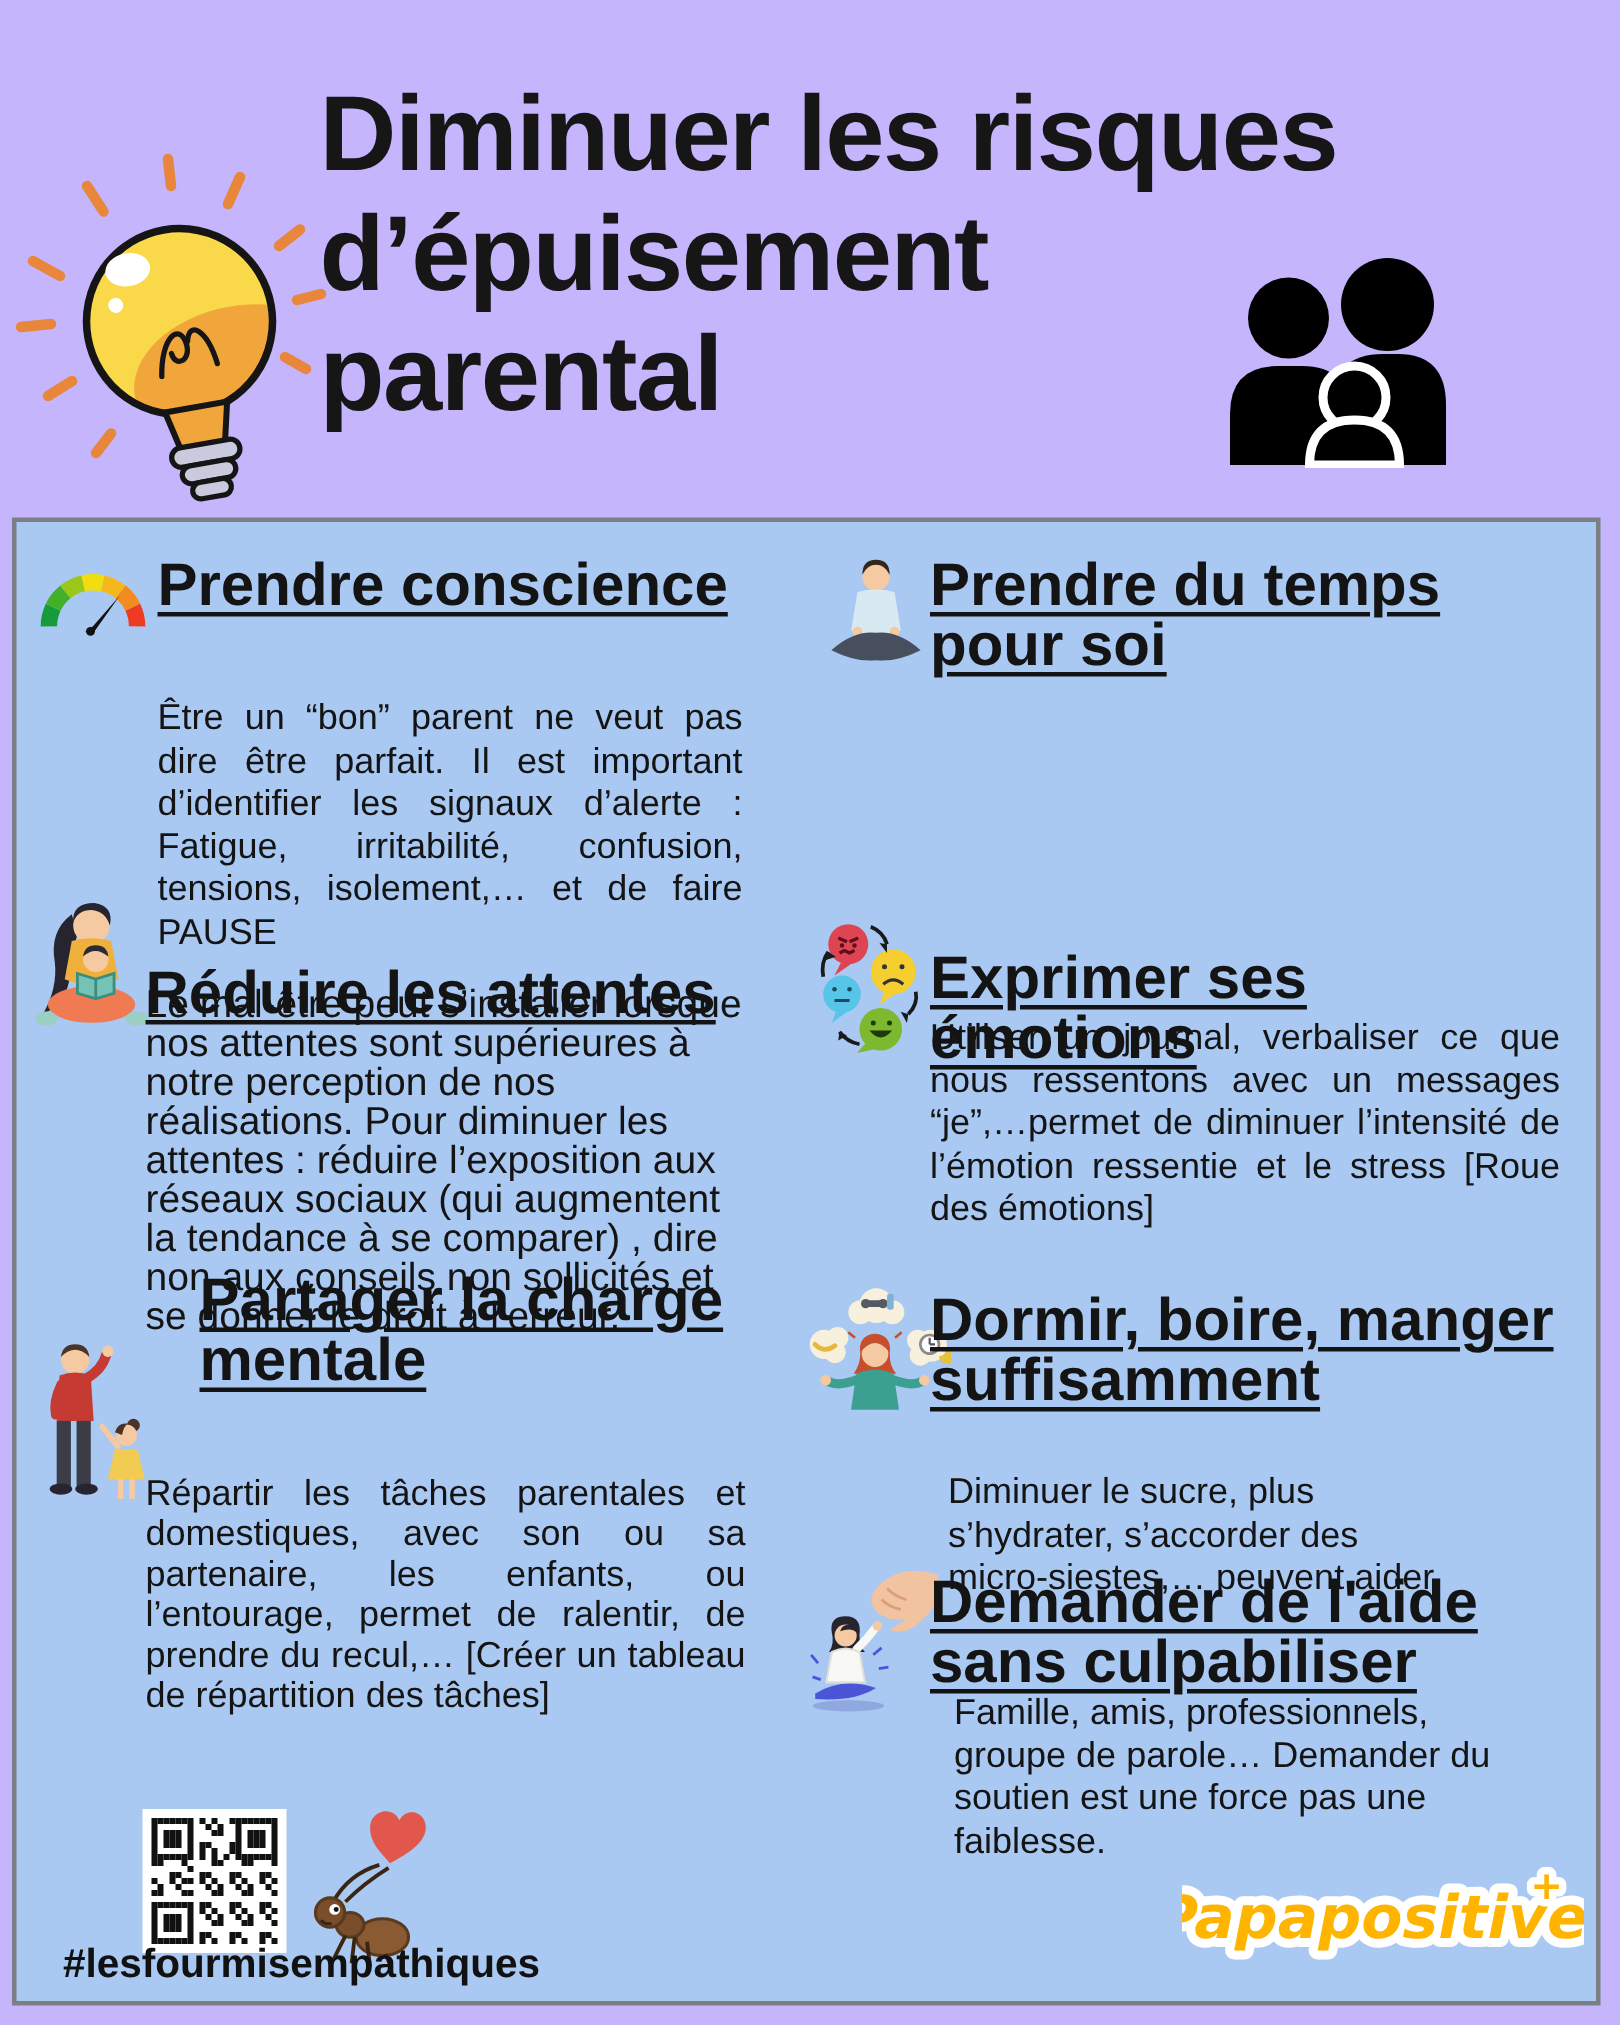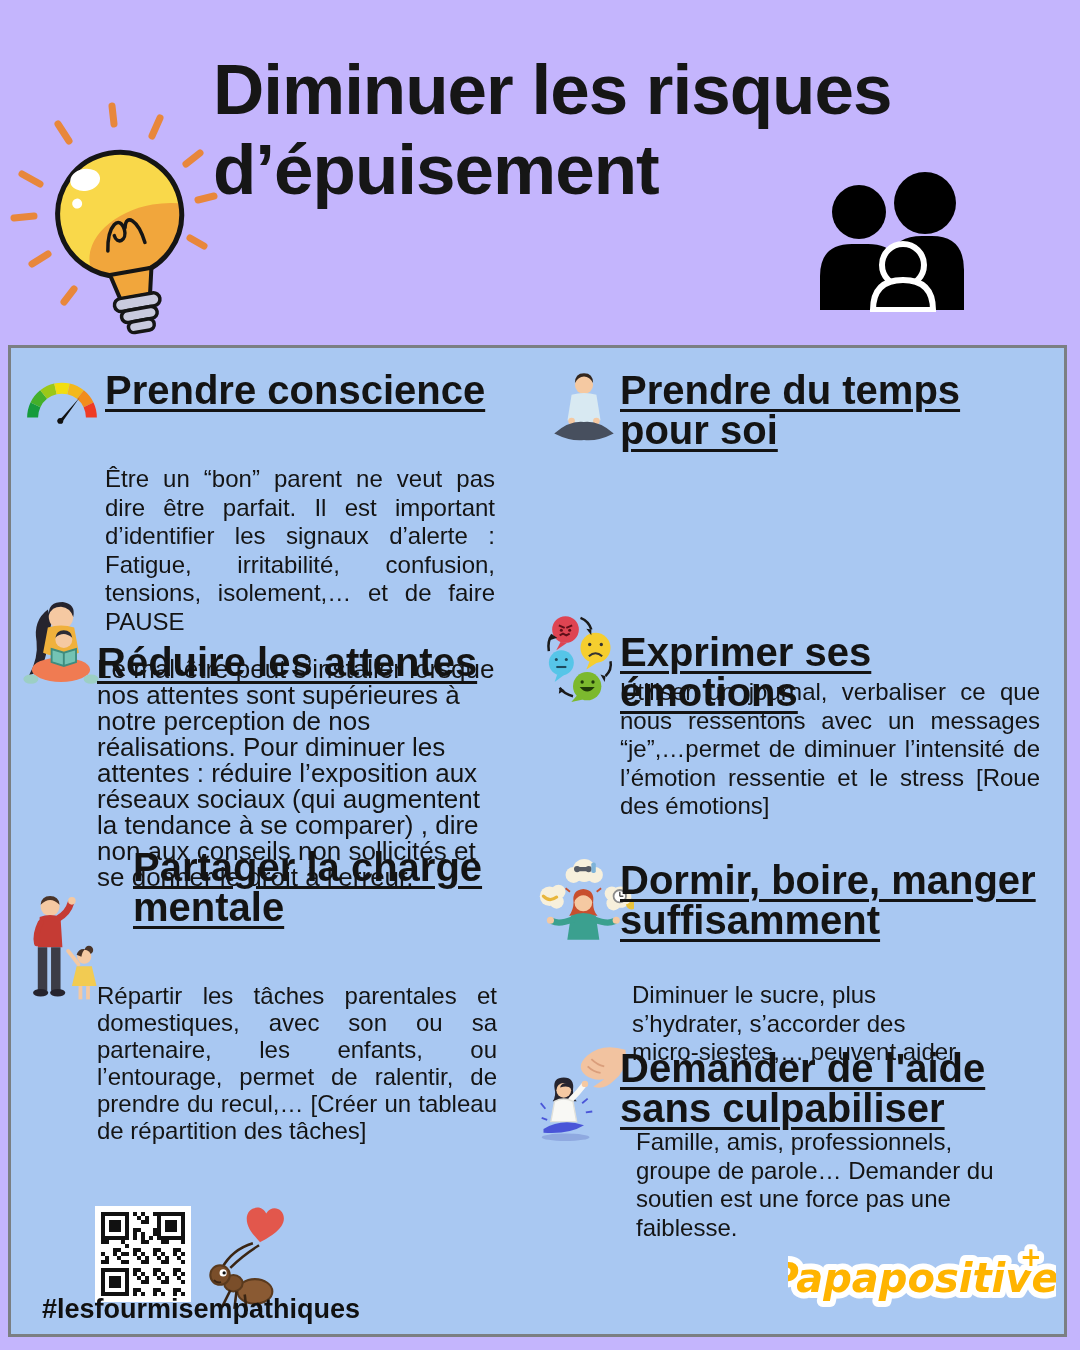--- a/index.html
+++ b/index.html
@@ -53,20 +53,21 @@
         <rect x="97" y="201" width="46" height="13" rx="6.5" fill="#C9CADE" stroke="#151515" stroke-width="3.5"></rect>
         <rect x="102" y="214" width="36" height="12" rx="6" fill="#C9CADE" stroke="#151515" stroke-width="3.5"></rect>
         <rect x="107" y="226" width="26" height="11" rx="5.5" fill="#C9CADE" stroke="#151515" stroke-width="3.5"></rect>
       </g>
     </svg>
   </div>
 
   <div class="abs title">
     <div>Diminuer les risques</div>
     <div>d’épuisement</div>
+    <div>parental</div>
   </div>
 
   <div class="abs" style="left:812px;top:172px;width:160px;height:140px;">
     <svg width="160" height="140" viewBox="0 0 160 140" fill="#000000">
       <circle cx="47" cy="40" r="27"></circle>
       <path d="M8,138 V104 Q8,72 40,72 H56 Q88,72 88,104 V138 Z"></path>
       <circle cx="113" cy="31" r="31"></circle>
       <path d="M76,138 V98 Q76,64 110,64 H120 Q152,64 152,98 V138 Z"></path>
       <circle cx="91" cy="93" r="21" stroke="#ffffff" stroke-width="6"></circle>
       <path d="M61,138 Q61,108 91,108 Q121,108 121,138 Z" stroke="#ffffff" stroke-width="6"></path>

